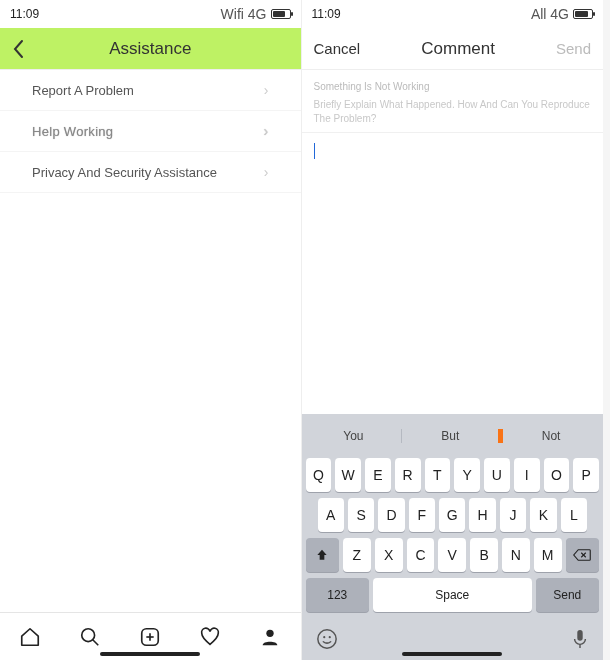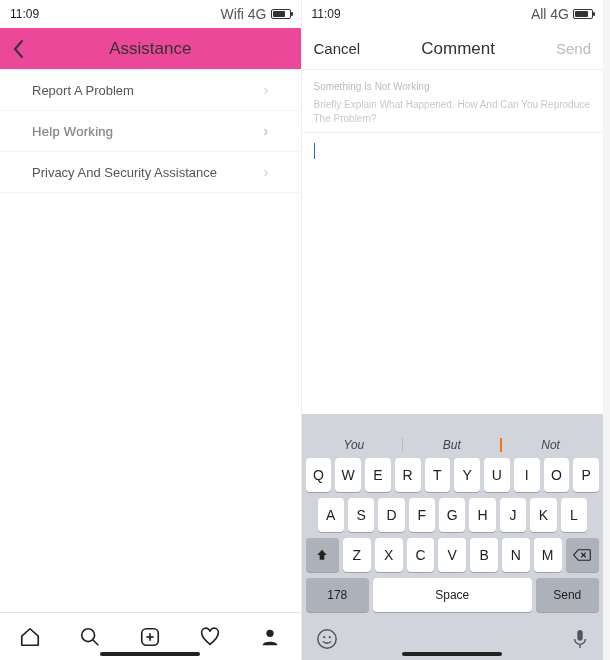--- a/index.html
+++ b/index.html
@@ -9,21 +9,21 @@
   .left { width: 305px; border-right: 1px solid #eee; display: flex; flex-direction: column; }
   .right { width: 305px; display: flex; flex-direction: column; }
 
   .status-bar { height: 28px; display: flex; align-items: center; justify-content: space-between; padding: 0 10px; font-size: 12px; color: #222; background: #fff; }
   .status-time { font-weight: 500; }
   .status-right { display: flex; align-items: center; gap: 4px; font-size: 14px; color: #555; }
   .battery { width: 20px; height: 10px; border: 1px solid #333; border-radius: 2px; position: relative; }
   .battery::after { content: ""; position: absolute; right: -3px; top: 2px; width: 2px; height: 4px; background: #333; border-radius: 1px; }
   .battery-fill { position: absolute; left: 1px; top: 1px; bottom: 1px; width: 70%; background: #333; border-radius: 1px; }
 
-  .nav-bar { height: 42px; display: flex; align-items: center; justify-content: space-between; padding: 0 12px; border-bottom: 1px solid #eee; background: #ec4899; }
+  .nav-bar { height: 42px; display: flex; align-items: center; justify-content: space-between; padding: 0 12px; border-bottom: 1px solid #eee; background: #bef264; }
   .nav-title { flex: 1; text-align: center; font-size: 17px; color: #333; font-weight: 400; }
   .nav-left, .nav-right { width: 50px; font-size: 15px; color: #333; }
   .nav-right { text-align: right; color: #bbb; }
   .back-chevron { font-size: 20px; color: #333; }
 
   .menu { flex: 1; background: #fff; }
   .menu-item { display: flex; align-items: center; justify-content: space-between; padding: 12px 32px; font-size: 13px; color: #555; border-bottom: 1px solid #f4f4f4; }
   .menu-item .chevron { color: #ccc; font-size: 14px; }
   .menu-item.blurry { color: #888; text-shadow: 0 0 1px #aaa; letter-spacing: 0.3px; }
 
@@ -37,23 +37,23 @@
   .comment-header .cancel { font-size: 15px; color: #333; text-align: right; }
 
   .comment-body { padding: 10px 12px 6px; font-size: 10px; color: #bbb; line-height: 1.4; border-bottom: 1px solid #f0f0f0; }
   .comment-body .line2 { color: #c8c8c8; margin-top: 4px; }
 
   .edit-area { padding: 10px 12px; flex: 1; background: #fff; position: relative; }
   .cursor { display: inline-block; width: 1px; height: 16px; background: #2168d8; animation: blink 1s step-start infinite; }
   @keyframes blink { 50% { opacity: 0; } }
 
   .keyboard { background: #d1d4da; padding: 6px 4px 4px; }
-  .suggest-row { display: flex; height: 32px; align-items: flex-end; margin-bottom: 6px; font-style: italic; }
+  .suggest-row { display: flex; height: 32px; align-items: center; margin-bottom: 6px; }
   .suggest { flex: 1; text-align: center; font-size: 12px; color: #444; }
-  .suggest.sep { border-left: 1px solid #b5b9c1; border-right: 2px solid #f97316; }
+  .suggest.sep { border-left: 1px solid #b5b9c1; border-right: 5px solid #f97316; }
   .key-row { display: flex; justify-content: center; gap: 4px; margin-bottom: 6px; }
   .key { background: #fff; border-radius: 4px; box-shadow: 0 1px 0 #9ea2ab; height: 34px; display: flex; align-items: center; justify-content: center; font-size: 14px; color: #222; min-width: 25px; flex: 1; }
   .key.dark { background: #adb1ba; }
   .key.space { flex: 4; font-size: 12px; }
   .key.send { flex: 1.6; font-size: 12px; }
   .key.num { flex: 1.6; font-size: 12px; }
   .key.backspace { flex: 1.2; }
   .key.shift { flex: 1.2; }
 
   .kb-bottom { display: flex; align-items: center; justify-content: space-between; padding: 6px 14px 10px; background: #d1d4da; position: relative; }
@@ -206,21 +206,21 @@
         <span class="key">M</span>
         <span class="key dark backspace">
           <svg width="18" height="14" viewBox="0 0 24 16">
               <path d="M7 1 H22 A1 1 0 0 1 23 2 V14 A1 1 0 0 1 22 15 H7 L1 8 Z" stroke="#222" stroke-width="1.5" fill="none"></path>
               <line x1="11" y1="5" x2="17" y2="11" stroke="#222" stroke-width="1.5"></line>
               <line x1="17" y1="5" x2="11" y2="11" stroke="#222" stroke-width="1.5"></line>
             </svg>
         </span>
       </div>
       <div class="key-row">
-        <span class="key dark num">178</span>
+        <span class="key dark num">123</span>
         <span class="key space">Space</span>
         <span class="key dark send">Send</span>
       </div>
     </div>
     <div class="kb-bottom">
       <span class="kb-emoji">
         <svg width="22" height="22" viewBox="0 0 24 24">
             <circle cx="12" cy="12" r="10" stroke="#555" stroke-width="1.6" fill="none"></circle>
             <circle cx="9" cy="10" r="1.2" fill="#555"></circle>
             <circle cx="15" cy="10" r="1.2" fill="#555"></circle>

